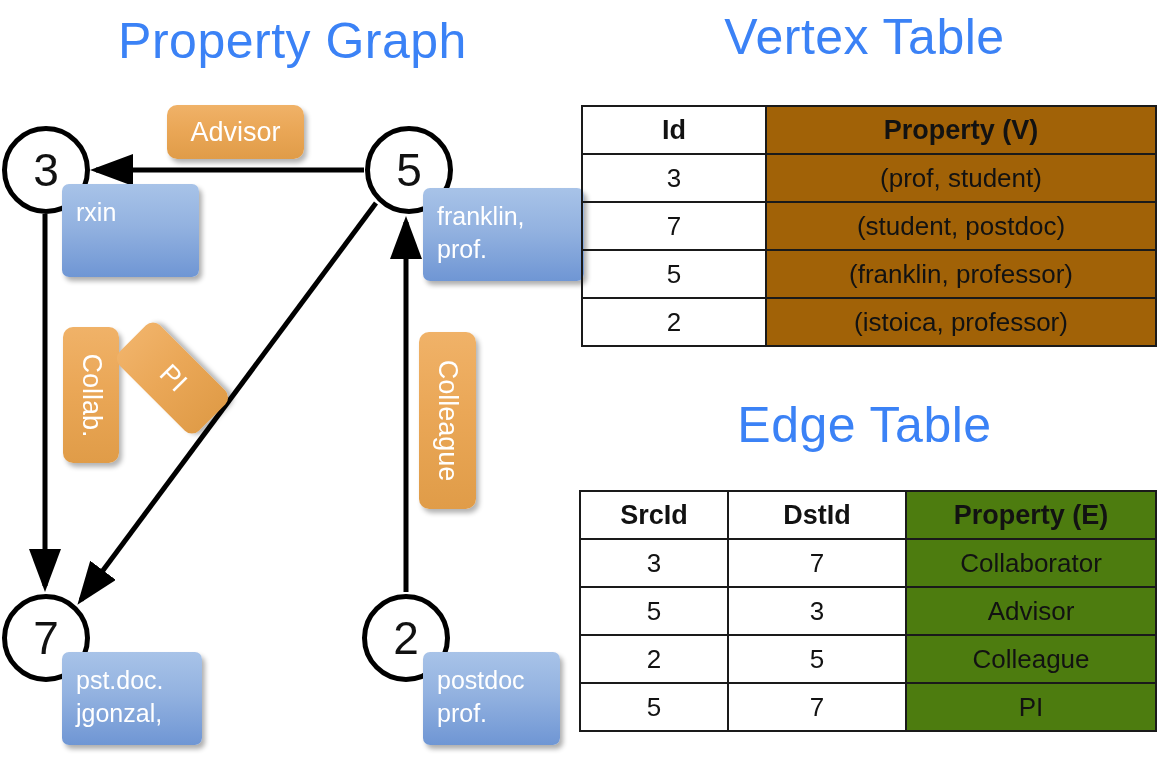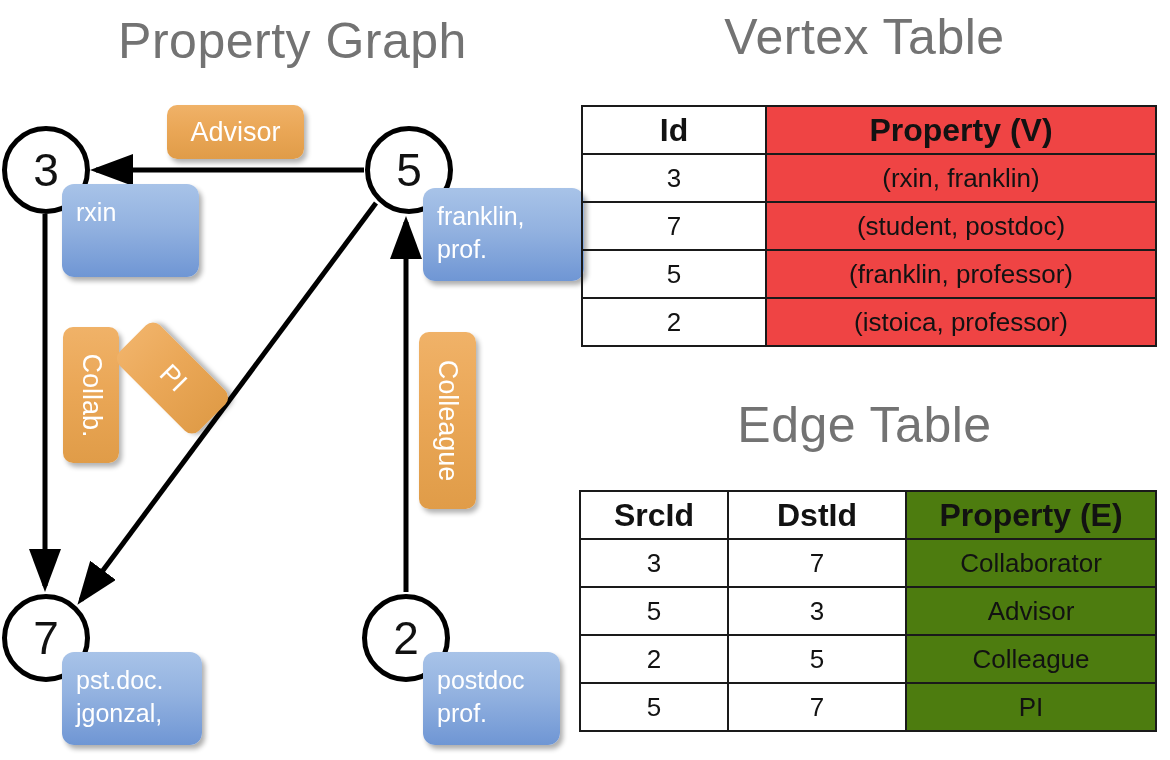--- a/index.html
+++ b/index.html
@@ -30,21 +30,21 @@
 
   
   .panel-title {
     position: absolute;
     width: 100%;
     text-align: center;
     font-family: "Liberation Sans", sans-serif;
     font-weight: 300;
     font-size: 50px;
     letter-spacing: 0.5px;
-    color: #737373;
+    color: #3b82f6;
     white-space: nowrap;
   }
   #graph-title  { top: 12px; left: 0; }
   #vertex-title { top: 8px;  left: 0; }
   #edge-title   { top: 396px; left: 0; }
 
   
   #graph-svg {
     position: absolute;
     left: 0; top: 0;
@@ -71,21 +71,21 @@
     color: #111;
   }
   #node-3 { left: 2px;   top: 126px; }
   #node-5 { left: 365px; top: 126px; }
   #node-7 { left: 2px;   top: 594px; }
   #node-2 { left: 362px; top: 594px; }
 
   
   .vprop-box {
     position: absolute;
-    border-radius: 12px;
+    border-radius: 7px;
     background: linear-gradient(to bottom, #a8c3e8 0%, #93b2e0 45%, #6f96d4 100%);
     box-shadow: 3px 4px 5px rgba(0,0,0,0.32);
     color: #ffffff;
     font-family: "Liberation Sans", sans-serif;
     font-weight: 300;
     font-size: 25px;
     line-height: 1.32;
     padding: 12px 0 0 14px;
     box-sizing: border-box;
   }
@@ -129,27 +129,27 @@
     text-align: center;
     font-weight: 300;
     font-size: 26px;
     color: #121212;
     padding: 0;
     height: 46px;
     vertical-align: middle;
   }
   .data-table th {
     font-weight: bold;
-    font-size: 32px;
+    font-size: 27px;
   }
 
   #vertex-table { left: 9px; top: 105px; width: 574px; }
   #vertex-table col.c-id   { width: 184px; }
   #vertex-table col.c-prop { width: 390px; }
-  #vertex-table .prop-cell { background: #ef4444; }
+  #vertex-table .prop-cell { background: #a16207; }
 
   #edge-table { left: 7px; top: 490px; width: 576px; }
   #edge-table col.c-src  { width: 148px; }
   #edge-table col.c-dst  { width: 178px; }
   #edge-table col.c-prop { width: 250px; }
   #edge-table .prop-cell { background: #4d7c0f; }
 </style>
 </head>
 <body>
 
@@ -227,21 +227,21 @@
       </colgroup>
     <thead>
       <tr>
         <th>Id</th>
         <th class="prop-cell">Property (V)</th>
       </tr>
     </thead>
     <tbody>
       <tr>
         <td>3</td>
-        <td class="prop-cell">(rxin, franklin)</td>
+        <td class="prop-cell">(prof, student)</td>
       </tr>
       <tr>
         <td>7</td>
         <td class="prop-cell">(student, postdoc)</td>
       </tr>
       <tr>
         <td>5</td>
         <td class="prop-cell">(franklin, professor)</td>
       </tr>
       <tr>

